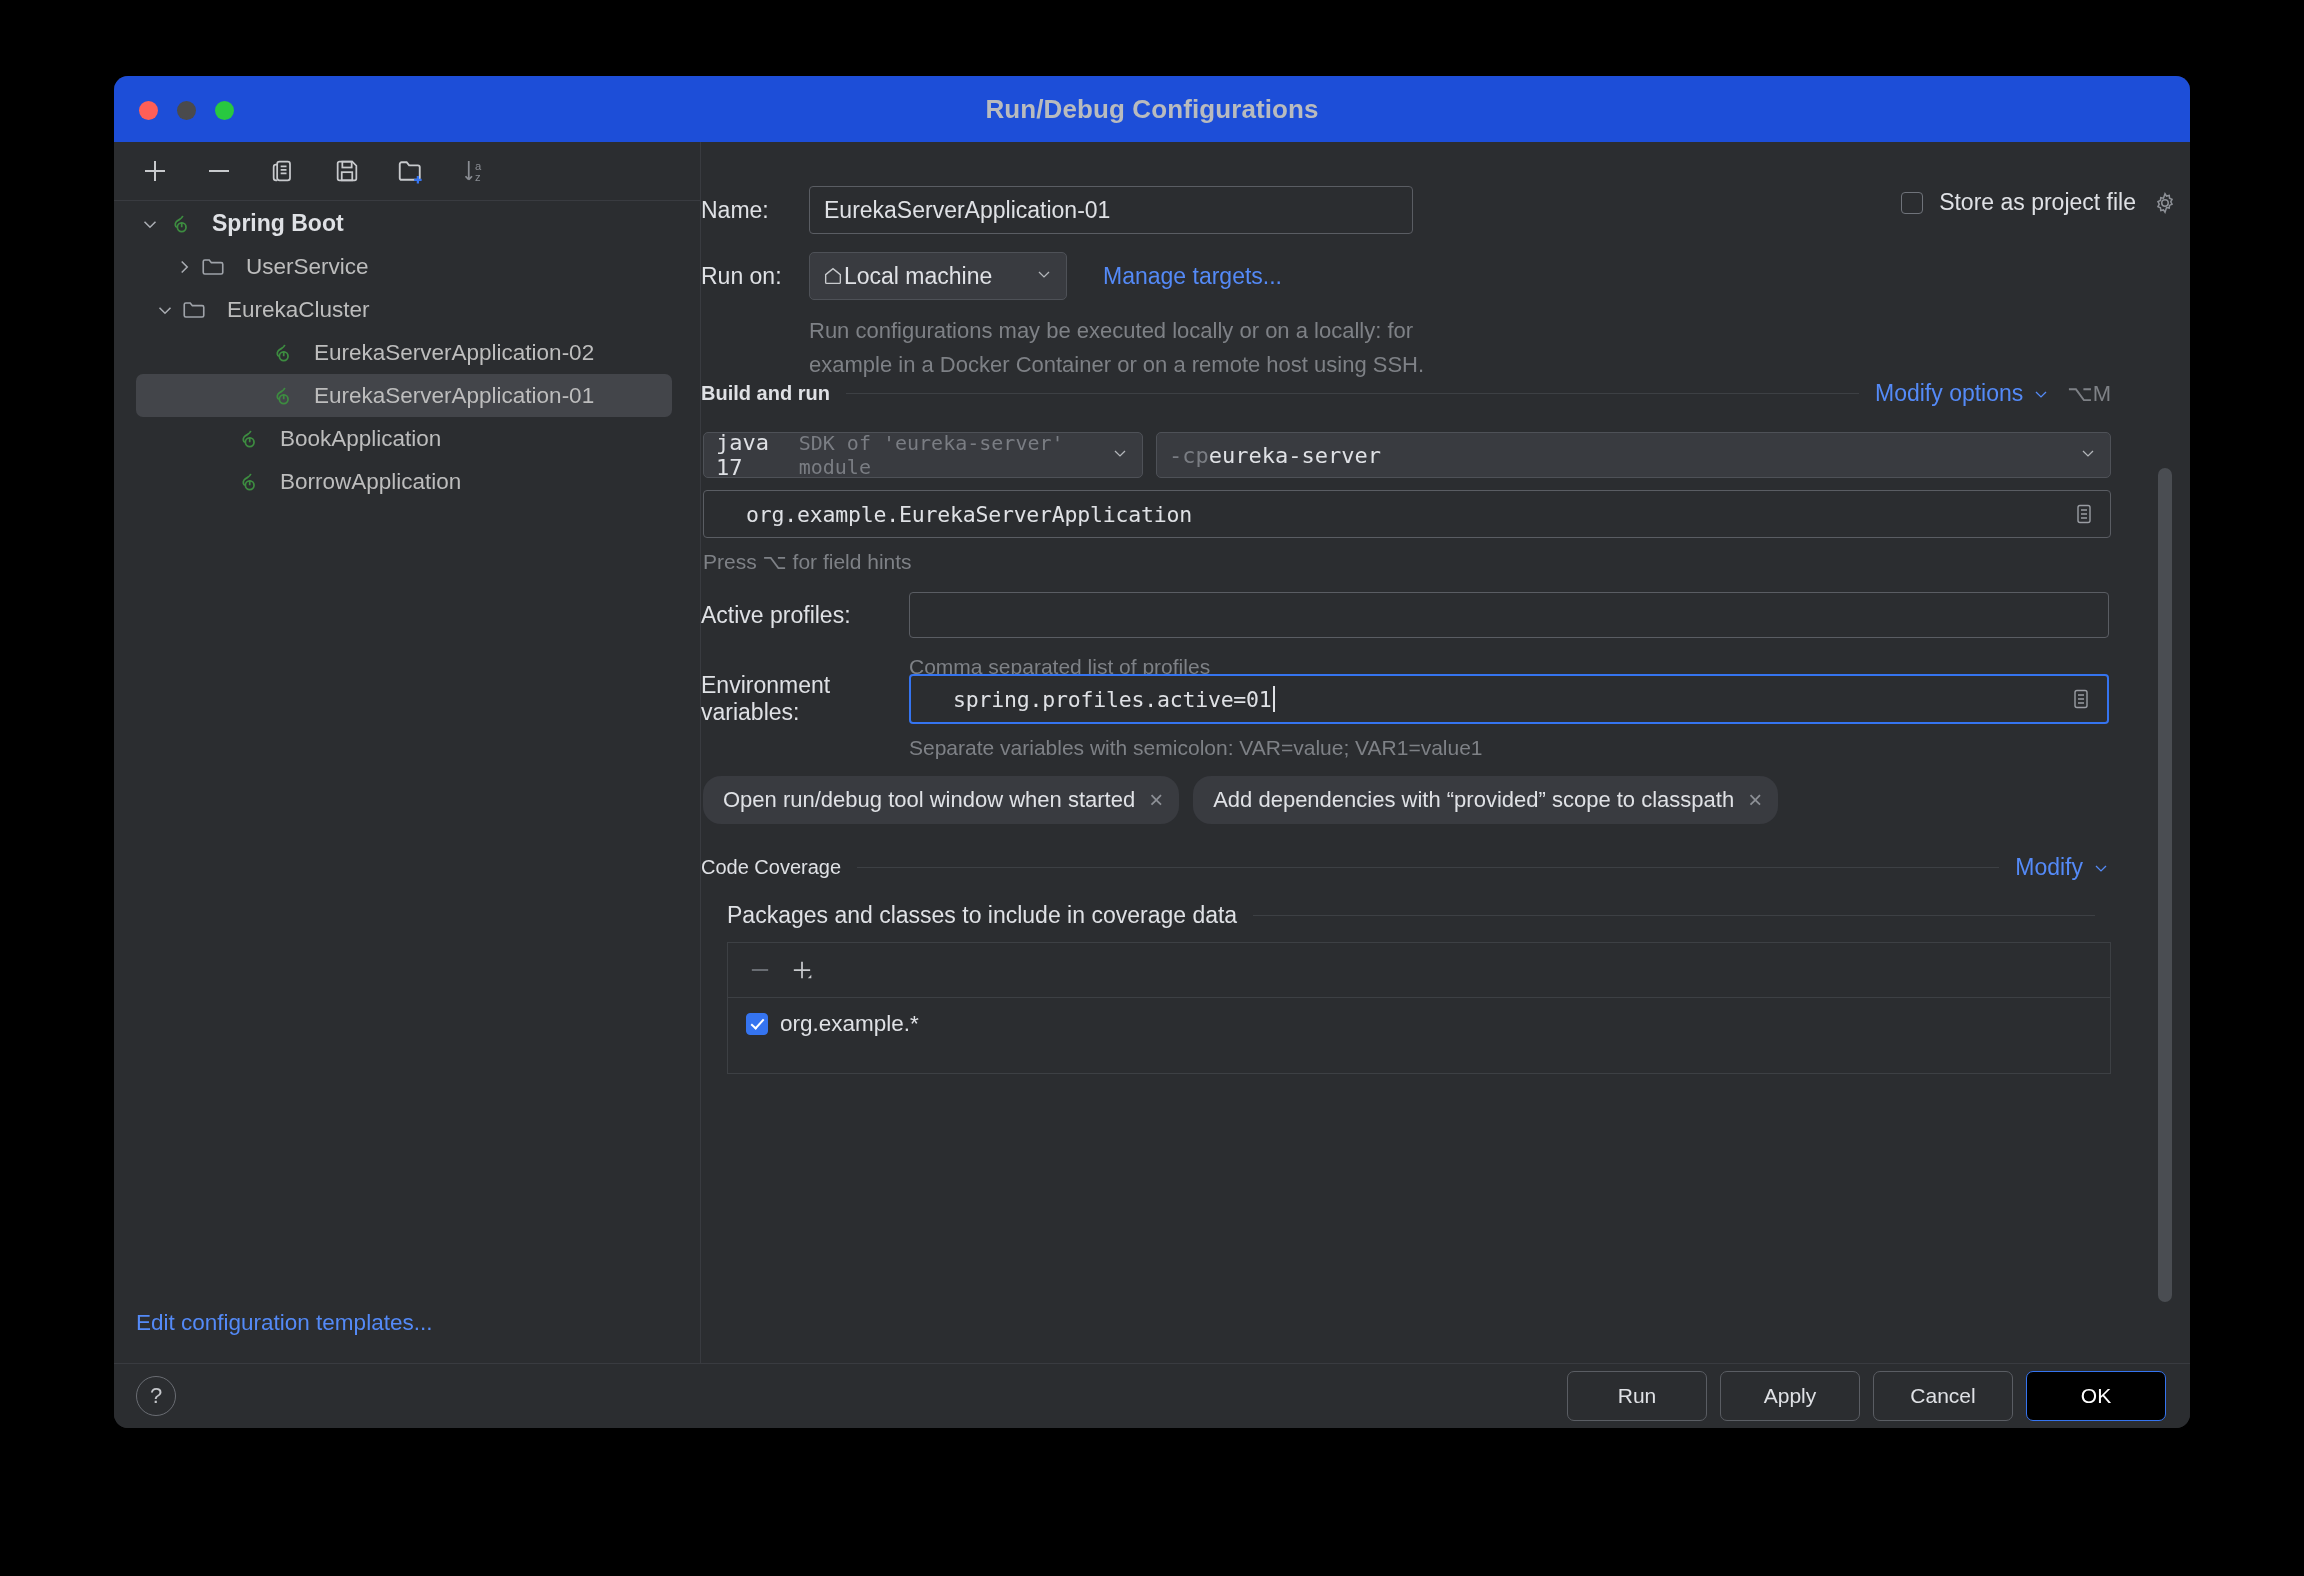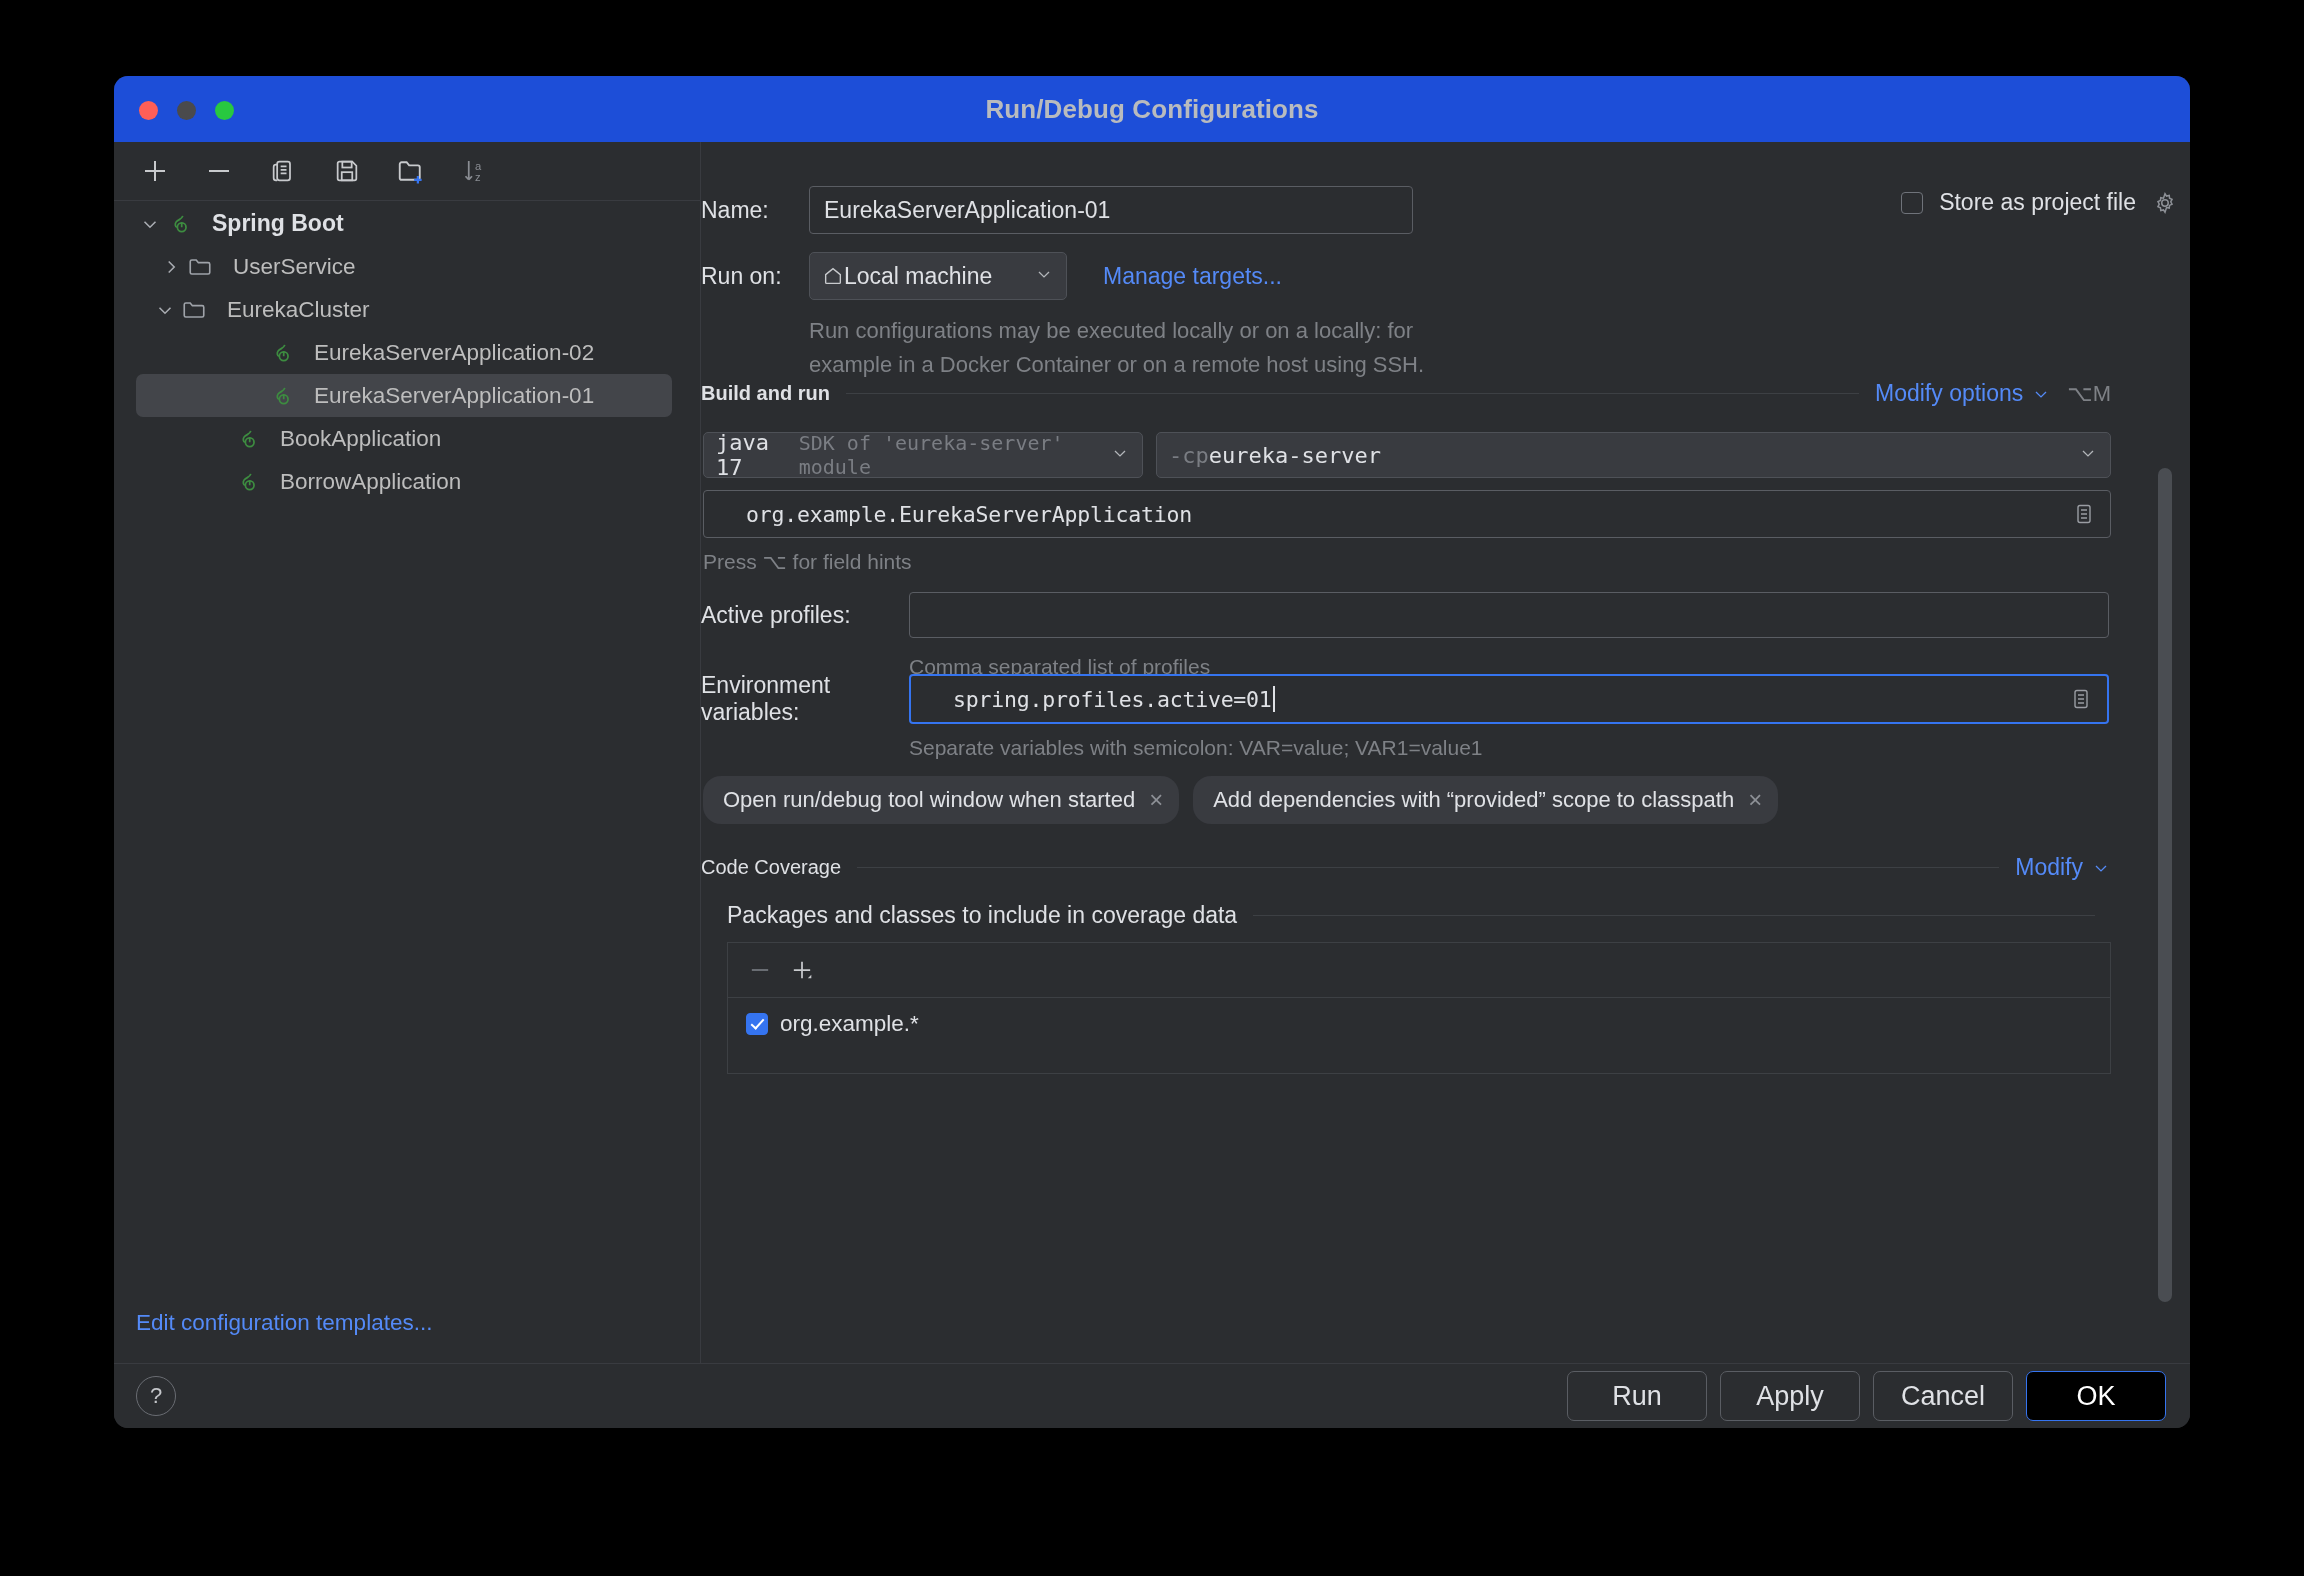--- a/index.html
+++ b/index.html
@@ -123,21 +123,21 @@
     border-top:1px solid #393b40;
   }
   .help{
     position:absolute;left:22px;top:12px;width:40px;height:40px;border-radius:50%;
     border:1px solid #6a6d73;color:#c4c6ca;font-size:22px;
     display:flex;align-items:center;justify-content:center;box-sizing:border-box;
   }
   .btns{position:absolute;right:24px;top:7px;display:flex;gap:13px;}
   .btn{
     min-width:140px;height:50px;border-radius:7px;background:#2b2d30;
-    border:1px solid #5a5d63;color:#dfe1e5;font-size:27px;
+    border:1px solid #5a5d63;color:#dfe1e5;font-size:21px;
     display:flex;align-items:center;justify-content:center;box-sizing:border-box;
     padding:8px 18px;
   }
   .btn.primary{background:#000000;border-color:#3574f0;color:#fff;}
 </style>
 </head>
 <body>
 
 <div class="window">
 
@@ -206,21 +206,21 @@
             <span style="display:flex;">
               <svg width="26" height="26" viewBox="0 0 24 24" fill="none" stroke="#3d8c40" stroke-width="1.6">
                 <path d="M15.5 4.5c-1 3.5-4 3-6 5.5-1.6 2-1 4.2.6 5"></path>
                 <circle cx="14.5" cy="15" r="4"></circle>
                 <path d="M14.5 10.5V15"></path>
               </svg>
             </span>
           </span>
           <span class="tlabel">Spring Boot</span>
         </div>
-        <div class="trow" style="padding-left: 43px;">
+        <div class="trow" style="padding-left: 56px;">
           <span class="chev">
             <span style="display:flex;">
               <svg width="22" height="22" viewBox="0 0 24 24" fill="none" stroke="#a9acb2" stroke-width="1.7">
                 <path d="M9.5 6l6 6-6 6"></path>
               </svg>
             </span>
           </span>
           <span class="icon-slot">
             <span style="display:flex;">
               <svg width="26" height="26" viewBox="0 0 24 24" fill="none" stroke="#9fa3a9" stroke-width="1.5">

